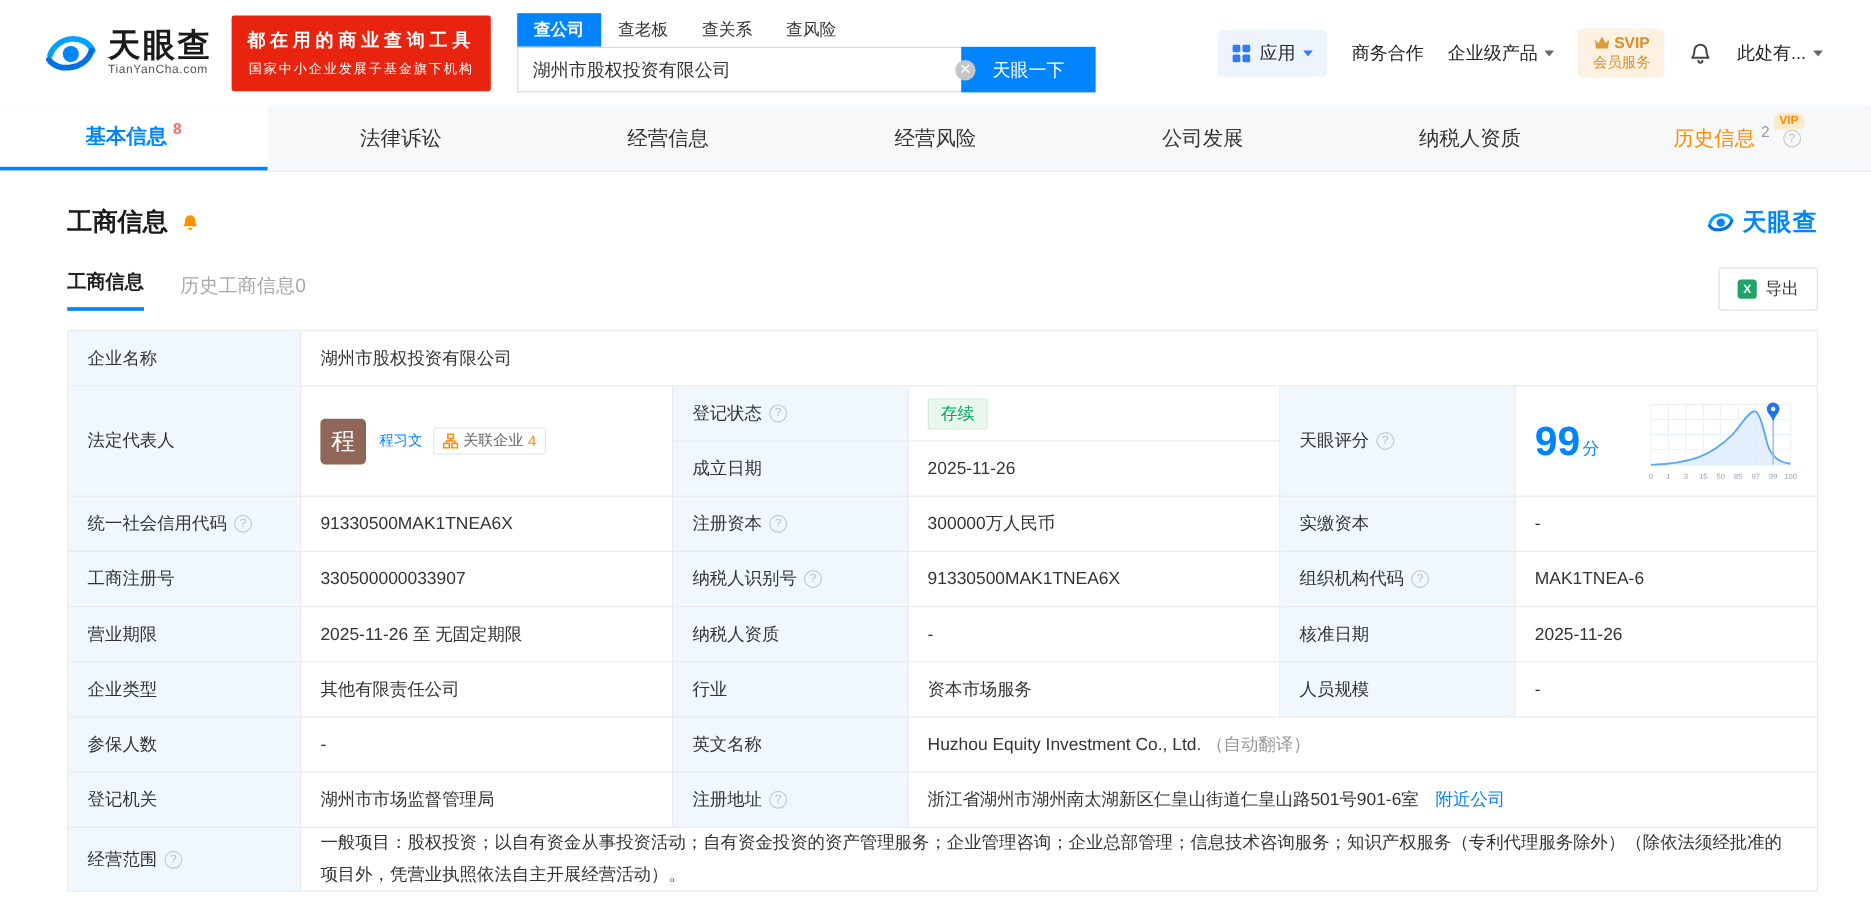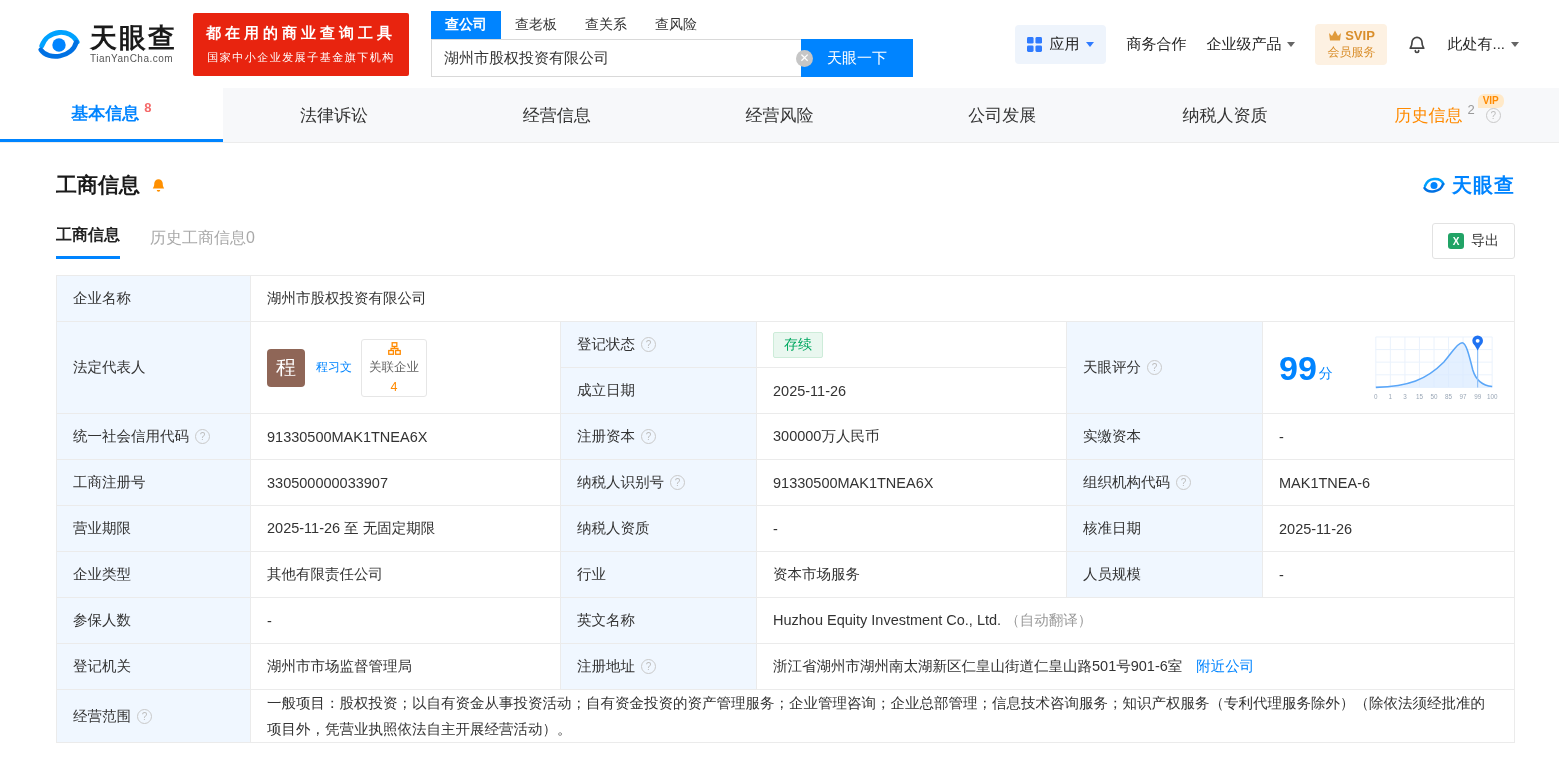--- a/index.html
+++ b/index.html
@@ -57,21 +57,21 @@
   .xls-icon { width:16px; height:16px; background:#21a366; border-radius:3px; color:#fff; font-size:10px; font-weight:bold; display:flex; align-items:center; justify-content:center; }
   
   table.info { width:100%; border-collapse:collapse; table-layout:fixed; margin-top:16px; }
   table.info td { border:1px solid #ebebeb; padding:0 16px; height:46px; font-size:14.5px; color:#333; vertical-align:middle; }
   td.lbl { background:#f0f7ff; }
   .cellwrap { display:flex; align-items:center; }
   .link { color:#0084ff; cursor:pointer; text-decoration:none; }
   .rep { display:flex; align-items:center; }
   .avatar { width:38px; height:38px; border-radius:4px; background:#8f6657; color:#fff; font-size:20px; display:flex; align-items:center; justify-content:center; flex:none; }
   .rep-name { margin-left:11px; font-size:12px; }
-  .rel-badge { border:1px solid #e6e6e6; border-radius:3px; padding:2px 7px; font-size:12.5px; color:#666; display:inline-flex; align-items:center; gap:4px; margin-left:9px; cursor:pointer; background:#fff;flex-direction:column; }
+  .rel-badge { border:1px solid #e6e6e6; border-radius:3px; padding:2px 7px; font-size:12.5px; color:#666; display:inline-flex; align-items:center; gap:4px; margin-left:9px; cursor:pointer; background:#fff; }
   .rel-num { color:#ff8a00; }
   .badge-green { background:#e9f7ef; color:#00a860; border:1px solid #cdecd9; padding:3px 10px; border-radius:2px; font-size:14px; display:inline-block; }
   .score-wrap { display:flex; align-items:center; justify-content:space-between; }
   .score-left { display:flex; align-items:flex-start; }
   .score-num { font-size:34px; font-weight:bold; color:#0084ff; line-height:1; }
   .score-unit { font-size:14px; color:#0084ff; margin-left:2px; margin-top:14px; }
   .auto-trans { color:#999; }
   td.scope-cell { line-height:26px; padding:12px 16px; }
   .nowrap { white-space:nowrap; }
 </style>

